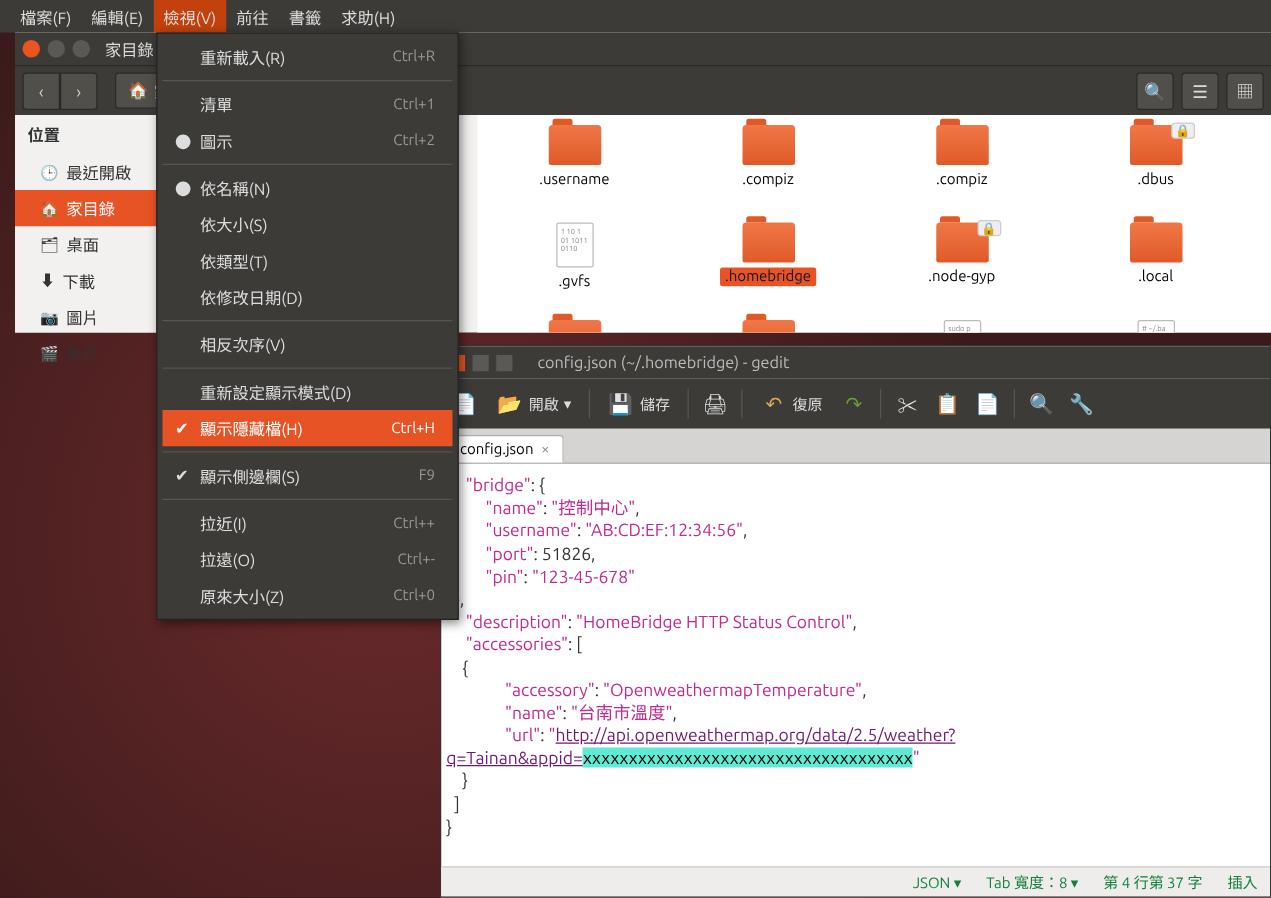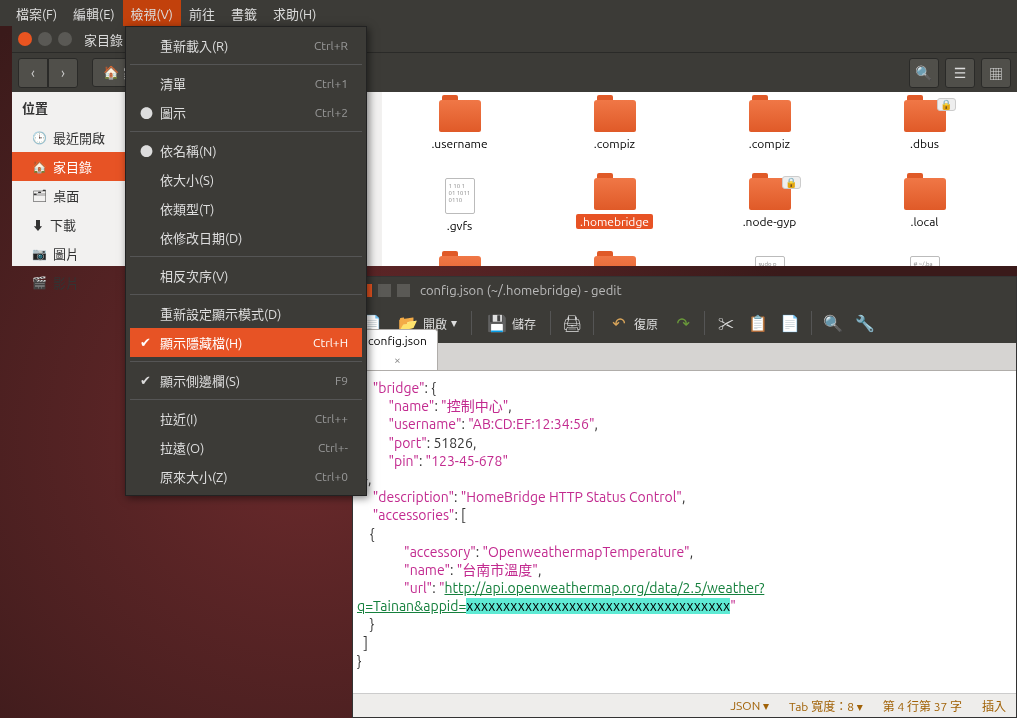--- a/index.html
+++ b/index.html
@@ -33,47 +33,47 @@
 .sb-ico { font-size: 12px; }
 
 .files { flex: 1; background: #fff; display: flex; flex-wrap: wrap; align-content: flex-start; padding: 6px 0; overflow: hidden; margin-left: 240px; }
 .file-item { width: 155px; height: 78px; display: flex; flex-direction: column; align-items: center; justify-content: flex-start; font-size: 12px; padding-top: 2px; }
 .folder-ico { width: 42px; height: 32px; background: linear-gradient(#f07746, #e05a28); border-radius: 3px 3px 2px 2px; position: relative; margin-bottom: 4px; }
 .folder-ico::before { content: ""; position: absolute; top: -5px; left: 3px; width: 16px; height: 5px; background: #e05a28; border-radius: 2px 2px 0 0; }
 .file-ico { width: 30px; height: 36px; background: #fff; border: 1px solid #bbb; border-radius: 2px; margin-bottom: 4px; position: relative; font-size: 6px; color: #888; padding: 3px; overflow: hidden; }
 .lock-badge::after { content: "🔒"; position: absolute; top: -2px; right: -10px; font-size: 10px; background: #eee; border: 1px solid #ccc; border-radius: 3px; padding: 0 2px; }
 .link-badge::after { content: "↗"; position: absolute; bottom: -2px; right: -8px; font-size: 10px; background: #222; color: #fff; border-radius: 2px; padding: 0 2px; }
 .flabel { text-align: center; padding: 1px 4px; }
-.flabel.sel { background: #e75325; color: #ffffff; border-radius: 2px; }
+.flabel.sel { background: #e75325; color: #0f172a; border-radius: 2px; }
 
 
 .dropdown { position: absolute; top: 26px; left: 125px; width: 242px; background: #3c3b37; color: #ddd; font-size: 13px; border: 1px solid #222; box-shadow: 2px 2px 8px rgba(0,0,0,0.5); z-index: 100; padding: 4px 4px; }
 .dd-item { padding: 5px 14px 5px 30px; display: flex; justify-content: space-between; align-items: center; position: relative; cursor: pointer; }
 .dd-item.hl { background: #e75325; color: #fff; }
 .dd-item .accel { color: #999; font-size: 12px; }
 .dd-item.hl .accel { color: #fff; }
 .dd-sep { height: 1px; background: #555; margin: 4px 0; }
 .dd-item .mark { position: absolute; left: 10px; }
 
 
 .gedit { position: absolute; top: 276px; left: 352px; right: 0; bottom: 0; background: #fff; display: flex; flex-direction: column; border: 1px solid #333; }
 .ge-title { height: 26px; background: #3c3b37; color: #bbb; font-size: 13px; display: flex; align-items: center; padding: 0 6px; gap: 6px; }
 .ge-title .wbtn { width: 13px; height: 13px; }
 .ge-toolbar { height: 40px; background: #3c3b37; display: flex; align-items: center; padding: 0 8px; gap: 10px; color: #ddd; font-size: 12px; }
 .ge-tb-item { display: flex; align-items: center; gap: 4px; padding: 2px 4px; }
 .ge-tb-ico { width: 22px; height: 22px; display: flex; align-items: center; justify-content: center; font-size: 16px; }
 .ge-tb-sep { width: 1px; height: 24px; background: #555; }
 .ge-tabs { height: 28px; background: #d6d4d2; display: flex; align-items: flex-end; padding: 0 4px; border-bottom: 1px solid #b0adaa; }
-.ge-tab { background: #fff; border: 1px solid #b0adaa; border-bottom: none; padding: 4px 10px; font-size: 12px; border-radius: 3px 3px 0 0; display: flex; align-items: center; gap: 6px; flex-direction: column; }
+.ge-tab { background: #fff; border: 1px solid #b0adaa; border-bottom: none; padding: 4px 10px; font-size: 12px; border-radius: 3px 3px 0 0; display: flex; align-items: center; gap: 6px; }
 .ge-tab .tx { color: #888; cursor: pointer; }
 .ge-code { flex: 1; padding: 8px 4px; font-family: "Ubuntu Mono", monospace; font-size: 14px; line-height: 1.3; white-space: pre; overflow: hidden; color: #333; }
 .ge-code .s { color: #c22a8f; }
-.ge-code .u { color: #15803d; text-decoration: underline; }
+.ge-code .u { color: #701a75; text-decoration: underline; }
 .ge-code .redact { background: #5eead4; color: #000; }
-.ge-status { height: 24px; background: #eeedeb; border-top: 1px solid #ccc; display: flex; align-items: center; justify-content: flex-end; padding: 0 10px; font-size: 12px; color: #a16207; gap: 20px; }
+.ge-status { height: 24px; background: #eeedeb; border-top: 1px solid #ccc; display: flex; align-items: center; justify-content: flex-end; padding: 0 10px; font-size: 12px; color: #15803d; gap: 20px; }
 
 
 .deskbg { position: absolute; inset: 0; background: radial-gradient(circle at 30% 60%, #6b2a2c 0%, #3a1a1a 60%); z-index: -1; }
 </style>
 </head>
 <body>
 
 <div class="deskbg"></div>
 
 <div class="menubar">
@@ -253,21 +253,21 @@
       <span>原來大小(Z)</span>
       <span class="accel">Ctrl+0</span>
     </div>
 </div>
 
 <div class="gedit">
   <div class="ge-title">
     <div class="wbtn close"></div>
     <div class="wbtn min"></div>
     <div class="wbtn max"></div>
-    <span style="margin-left:4px">config.json (~/.homebridge) - gedit</span>
+    <span style="margin-left:14px">config.json (~/.homebridge) - gedit</span>
   </div>
   <div class="ge-toolbar">
     <span class="ge-tb-ico">📄</span>
     <span class="ge-tb-item">
         <span class="ge-tb-ico">📂</span>
         <span>開啟</span>
         <span> ▾</span>
       </span>
     <span class="ge-tb-sep"></span>
     <span class="ge-tb-item">

